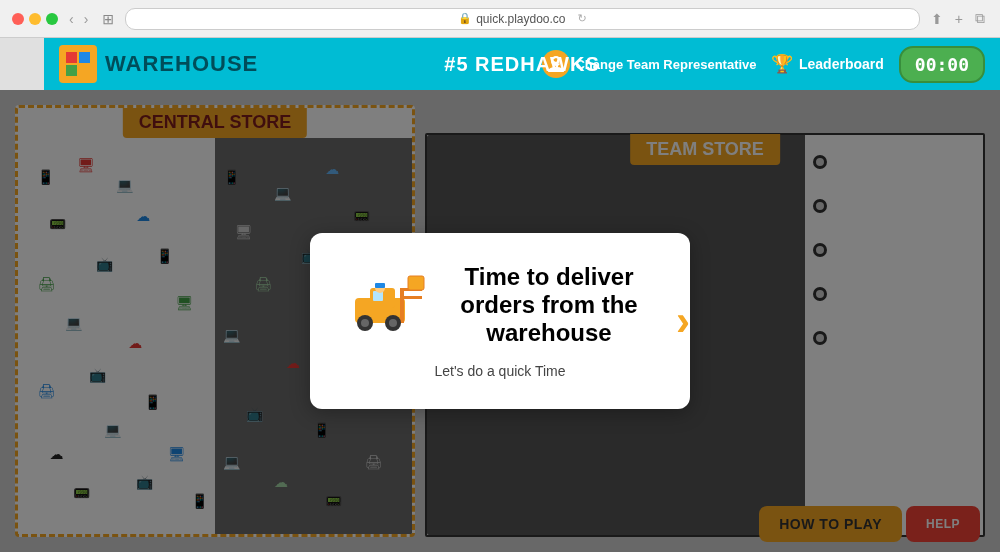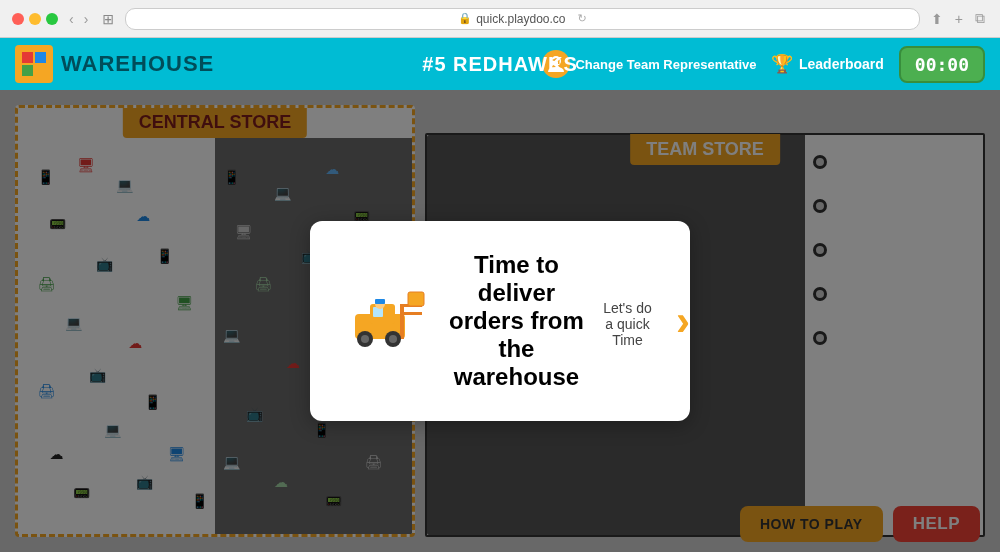--- a/index.html
+++ b/index.html
@@ -70,20 +70,21 @@
     }
 
     
     .app-header {
       background: #00bcd4;
       height: 52px;
       display: flex;
       align-items: center;
       padding: 0 15px;
       position: relative;
+      margin-left: 44px;
     }
     .logo-area {
       display: flex;
       align-items: center;
       gap: 8px;
     }
     .logo-box {
       background: #f5a623;
       width: 38px; height: 38px;
       border-radius: 4px;
@@ -148,21 +149,21 @@
       background: none;
       border: none;
     }
     .trophy-icon { font-size: 18px; color: #f5a623; }
     .timer-box {
       background: #4caf50;
       color: #fff;
       font-size: 18px;
       font-weight: 900;
       padding: 6px 14px;
-      border-radius: 8px;
+      border-radius: 14px;
       border: 2px solid #388e3c;
       font-family: monospace;
     }
 
     
     .main-content {
       background: #d0d0d0;
       height: calc(552px - 38px - 52px);
       position: relative;
       display: flex;
@@ -253,21 +254,21 @@
     .modal-card {
       background: #fff;
       border-radius: 12px;
       padding: 30px 35px;
       max-width: 380px;
       width: 380px;
       text-align: center;
       position: relative;
       box-shadow: 0 4px 20px rgba(0,0,0,0.3);
       display: flex;
-      flex-direction: row;
+      flex-direction: column;
       align-items: center;
       gap: 10px;
     }
     .modal-inner {
       display: flex;
       align-items: center;
       gap: 18px;
     }
     .modal-subtitle {
       font-size: 14px;
@@ -290,38 +291,38 @@
       cursor: pointer;
       z-index: 25;
     }
 
     
     .bottom-bar {
       position: absolute;
       bottom: 10px;
       right: 20px;
       display: flex;
-      gap: 10px;
+      gap: 4px;
     }
     .how-to-play-btn {
       background: #f5a623;
       color: #333;
       font-size: 14px;
       font-weight: 900;
       padding: 10px 20px;
       border-radius: 8px;
       border: none;
       cursor: pointer;
       text-transform: uppercase;
       letter-spacing: 0.5px;
     }
     .help-btn {
       background: #f44336;
       color: #fff;
-      font-size: 17px;
+      font-size: 12px;
       font-weight: 900;
       padding: 0 20px;
       border-radius: 8px;
       border: none;
       cursor: pointer;
       text-transform: uppercase;
       letter-spacing: 0.5px;
     }
 
     

